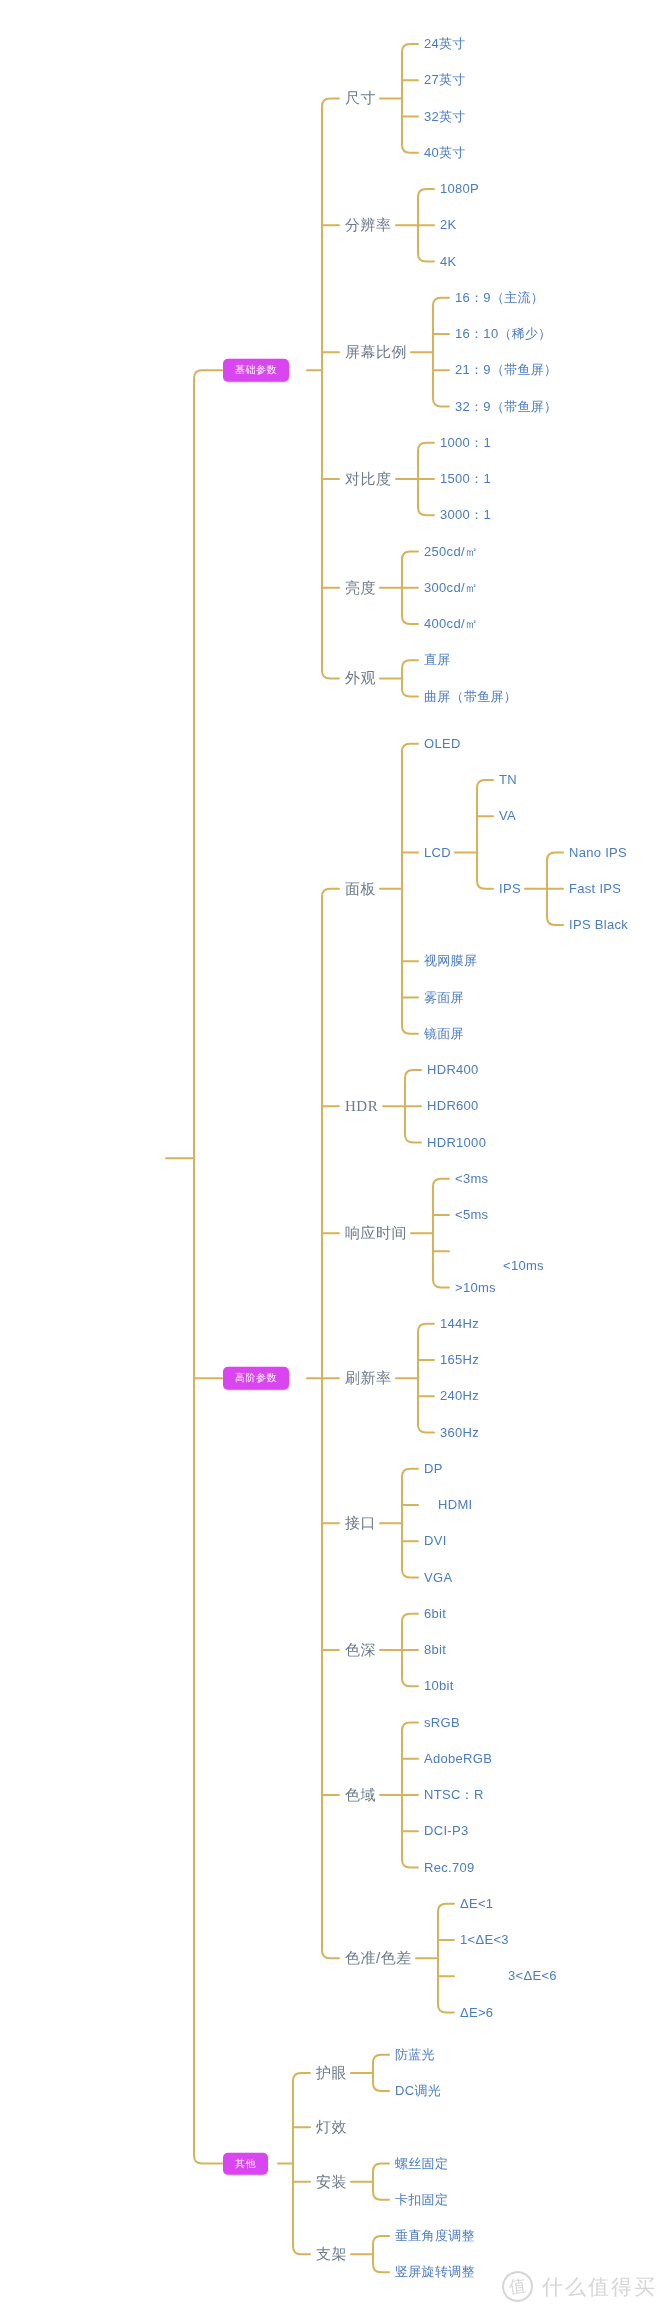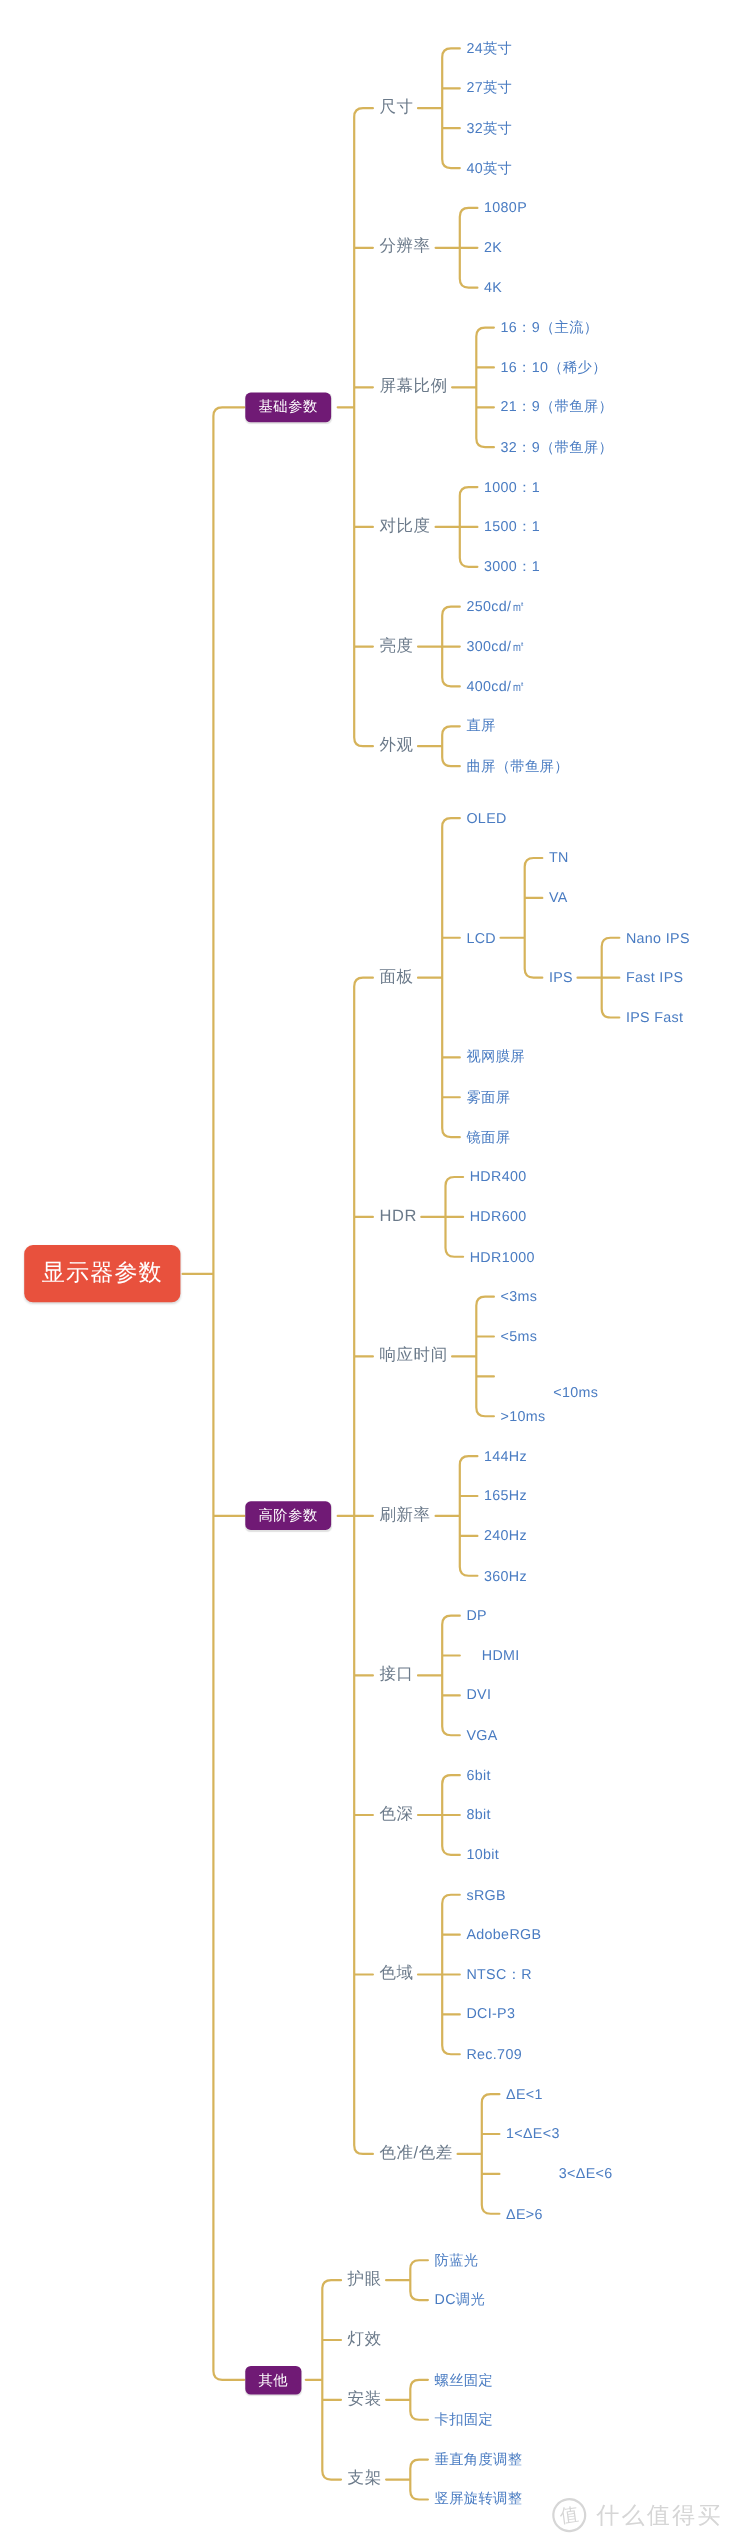--- a/index.html
+++ b/index.html
@@ -9,21 +9,21 @@
     overflow:hidden;
   }
   #map{position:absolute;left:0;top:0;width:667px;height:2316px;}
   #wires{position:absolute;left:0;top:0;pointer-events:none;}
   .topic{position:absolute;transform:translateY(-50%);white-space:nowrap;line-height:1.25;}
   .root{
     background:#E8513D;color:#ffffff;font-size:21px;letter-spacing:1px;
     padding:13px 16px;border-radius:8px;box-shadow:0 1px 2px rgba(0,0,0,0.15);
   }
   .l1{
-    background:#701a75;color:#ffffff;font-size:13px;letter-spacing:0.5px;
+    background:#d946ef;color:#ffffff;font-size:10px;letter-spacing:0.5px;
     padding:5px 12px;border-radius:5px;box-shadow:0 1px 1px rgba(0,0,0,0.12);
   }
   .mid{color:#6B7A8A;font-size:15px;letter-spacing:0.5px;}
   .leaf{color:#4A7CC2;font-size:13px;letter-spacing:0.3px;}
   #watermark{
     position:absolute;right:10px;bottom:14px;display:flex;align-items:center;gap:9px;
     color:#D6D6D6;
   }
   #wm-logo{
     width:27px;height:27px;border:2px solid #D6D6D6;border-radius:50%;
@@ -54,21 +54,20 @@
       <path d="M 396 1378.125 H 418 M 426 1323.75 Q 418 1323.75 418 1331.75 L 418 1424.5 Q 418 1432.5 426 1432.5 M 426 1323.75 H 434 M 426 1432.5 H 434 M 418 1360 H 434 M 418 1396.25 H 434" fill="none" stroke="#D6B35A" stroke-width="2" stroke-linecap="round"></path>
       <path d="M 380 1523.125 H 402 M 410 1468.75 Q 402 1468.75 402 1476.75 L 402 1569.5 Q 402 1577.5 410 1577.5 M 410 1468.75 H 418 M 410 1577.5 H 418 M 402 1505 H 418 M 402 1541.25 H 418" fill="none" stroke="#D6B35A" stroke-width="2" stroke-linecap="round"></path>
       <path d="M 380 1650 H 402 M 410 1613.75 Q 402 1613.75 402 1621.75 L 402 1678.25 Q 402 1686.25 410 1686.25 M 410 1613.75 H 418 M 410 1686.25 H 418 M 402 1650 H 418" fill="none" stroke="#D6B35A" stroke-width="2" stroke-linecap="round"></path>
       <path d="M 380 1795 H 402 M 410 1722.5 Q 402 1722.5 402 1730.5 L 402 1859.5 Q 402 1867.5 410 1867.5 M 410 1722.5 H 418 M 410 1867.5 H 418 M 402 1758.75 H 418 M 402 1795 H 418 M 402 1831.25 H 418" fill="none" stroke="#D6B35A" stroke-width="2" stroke-linecap="round"></path>
       <path d="M 416 1958.125 H 438 M 446 1903.75 Q 438 1903.75 438 1911.75 L 438 2004.5 Q 438 2012.5 446 2012.5 M 446 1903.75 H 454 M 446 2012.5 H 454 M 438 1940 H 454 M 438 1976.25 H 454" fill="none" stroke="#D6B35A" stroke-width="2" stroke-linecap="round"></path>
       <path d="M 278 2163.5 H 293 M 301 2072.875 Q 293 2072.875 293 2080.875 L 293 2246.125 Q 293 2254.125 301 2254.125 M 301 2072.875 H 310 M 301 2254.125 H 310 M 293 2127.25 H 310 M 293 2181.625 H 310" fill="none" stroke="#D6B35A" stroke-width="2" stroke-linecap="round"></path>
       <path d="M 351 2072.875 H 373 M 381 2054.75 Q 373 2054.75 373 2062.75 L 373 2083 Q 373 2091 381 2091 M 381 2054.75 H 389 M 381 2091 H 389" fill="none" stroke="#D6B35A" stroke-width="2" stroke-linecap="round"></path>
       <path d="M 351 2181.625 H 373 M 381 2163.5 Q 373 2163.5 373 2171.5 L 373 2191.75 Q 373 2199.75 381 2199.75 M 381 2163.5 H 389 M 381 2199.75 H 389" fill="none" stroke="#D6B35A" stroke-width="2" stroke-linecap="round"></path>
       <path d="M 351 2254.125 H 373 M 381 2236 Q 373 2236 373 2244 L 373 2264.25 Q 373 2272.25 381 2272.25 M 381 2236 H 389 M 381 2272.25 H 389" fill="none" stroke="#D6B35A" stroke-width="2" stroke-linecap="round"></path>
     </svg>
-<div class="topic root" style="left: 22px; top: 1158.12px;">显示器参数</div>
     <div class="topic l1" style="left: 223px; top: 370.25px;">基础参数</div>
     <div class="topic mid" style="left: 345px; top: 98.375px;">尺寸</div>
     <div class="topic leaf" style="left: 424px; top: 44px;">24英寸</div>
     <div class="topic leaf" style="left: 424px; top: 80.25px;">27英寸</div>
     <div class="topic leaf" style="left: 424px; top: 116.5px;">32英寸</div>
     <div class="topic leaf" style="left: 424px; top: 152.75px;">40英寸</div>
     <div class="topic mid" style="left: 345px; top: 225.25px;">分辨率</div>
     <div class="topic leaf" style="left: 440px; top: 189px;">1080P</div>
     <div class="topic leaf" style="left: 440px; top: 225.25px;">2K</div>
     <div class="topic leaf" style="left: 440px; top: 261.5px;">4K</div>
@@ -90,25 +89,25 @@
     <div class="topic leaf" style="left: 424px; top: 696.5px;">曲屏（带鱼屏）</div>
     <div class="topic l1" style="left: 223px; top: 1378.12px;">高阶参数</div>
     <div class="topic mid" style="left: 345px; top: 888.75px;">面板</div>
     <div class="topic leaf" style="left: 424px; top: 743.75px;">OLED</div>
     <div class="topic leaf" style="left: 424px; top: 852.5px;">LCD</div>
     <div class="topic leaf" style="left: 499px; top: 780px;">TN</div>
     <div class="topic leaf" style="left: 499px; top: 816.25px;">VA</div>
     <div class="topic leaf" style="left: 499px; top: 888.75px;">IPS</div>
     <div class="topic leaf" style="left: 569px; top: 852.5px;">Nano IPS</div>
     <div class="topic leaf" style="left: 569px; top: 888.75px;">Fast IPS</div>
-    <div class="topic leaf" style="left: 569px; top: 925px;">IPS Fast</div>
+    <div class="topic leaf" style="left: 569px; top: 925px;">IPS Black</div>
     <div class="topic leaf" style="left: 424px; top: 961.25px;">视网膜屏</div>
     <div class="topic leaf" style="left: 424px; top: 997.5px;">雾面屏</div>
     <div class="topic leaf" style="left: 424px; top: 1033.75px;">镜面屏</div>
-    <div class="topic mid" style="left: 345px; top: 1106.25px;">HDR</div>
+    <div class="topic mid" style="left: 345px; top: 1106.25px; font-family: Liberation Serif, serif;">HDR</div>
     <div class="topic leaf" style="left: 427px; top: 1070px;">HDR400</div>
     <div class="topic leaf" style="left: 427px; top: 1106.25px;">HDR600</div>
     <div class="topic leaf" style="left: 427px; top: 1142.5px;">HDR1000</div>
     <div class="topic mid" style="left: 345px; top: 1233.12px;">响应时间</div>
     <div class="topic leaf" style="left: 455px; top: 1178.75px;">&lt;3ms</div>
     <div class="topic leaf" style="left: 455px; top: 1215px;">&lt;5ms</div>
     <div class="topic leaf" style="left: 455px; top: 1266px; margin-left: 48px;">&lt;10ms</div>
     <div class="topic leaf" style="left: 455px; top: 1287.5px;">&gt;10ms</div>
     <div class="topic mid" style="left: 345px; top: 1378.12px;">刷新率</div>
     <div class="topic leaf" style="left: 440px; top: 1323.75px;">144Hz</div>

